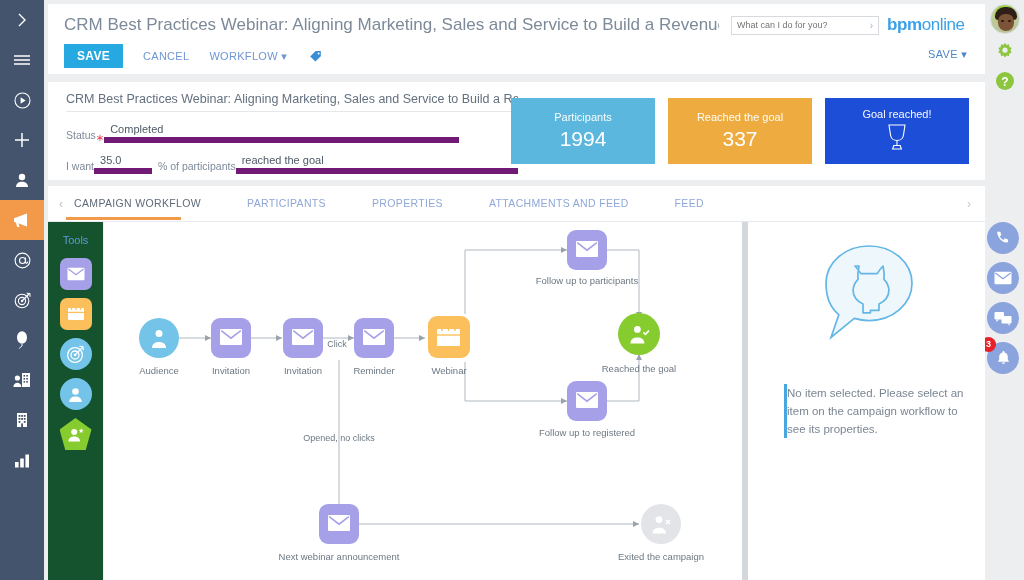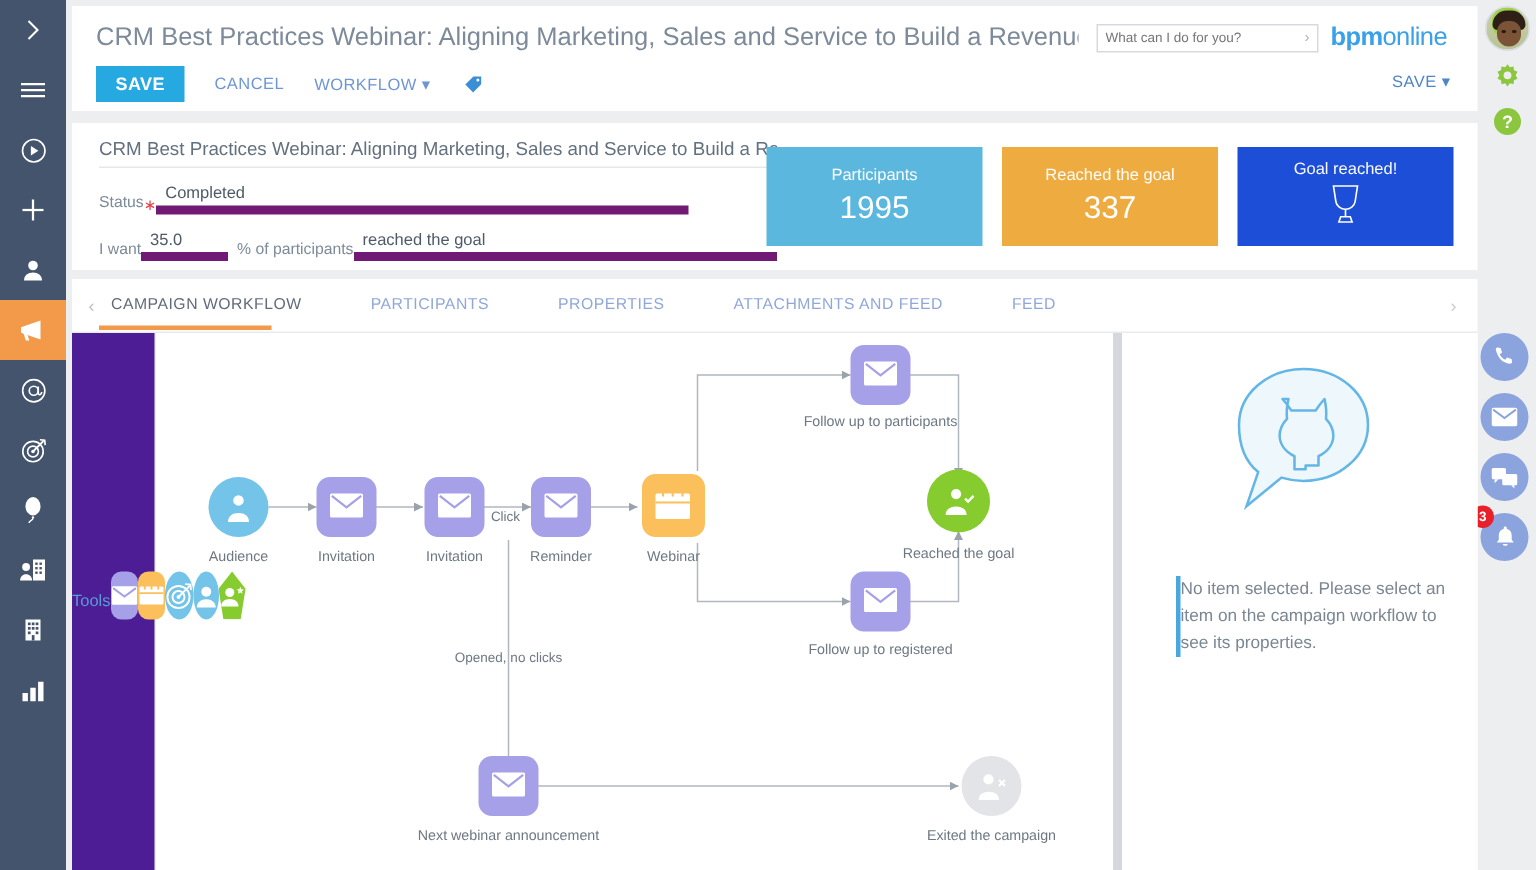--- a/index.html
+++ b/index.html
@@ -153,22 +153,22 @@
   }
   .tab-arrow-right { position: absolute; right: 14px; top: 11px; color: #c3cad1; font-size: 12px; cursor: pointer; }
 
   
   .workspace {
     position: absolute; left: 4px; top: 222px; width: 937px; height: 358px;
     background: #fff;
   }
   .tools-panel {
     position: absolute; left: 0; top: 0; width: 56px; height: 358px;
-    border-right: 1px solid #eceef0; background: #4c1d95;
-    display: flex; flex-direction: row; align-items: center;
+    border-right: 1px solid #eceef0; background: #14532d;
+    display: flex; flex-direction: column; align-items: center;
   }
   .tools-title { font-size: 11px; color: #5b9bd5; margin-top: 12px; margin-bottom: 12px; }
   .tool {
     width: 32px; height: 32px; margin-bottom: 8px; cursor: pointer;
     display: flex; align-items: center; justify-content: center; color: #fff;
   }
   .tool.sq { border-radius: 7px; }
   .tool.circ { border-radius: 50%; }
   .tool.pent { clip-path: polygon(50% 0%, 100% 36%, 82% 100%, 18% 100%, 0% 36%); border-radius: 4px; }
 
@@ -395,21 +395,21 @@
       <div class="field-row">
         <span class="fld-label">I want</span>
         <span class="fld-val underline-num">35.0</span>
         <span class="fld-label" style="margin-left:6px">% of participants</span>
         <span class="fld-val underline-goal">reached the goal</span>
       </div>
 
       <div class="kpis">
         <div class="kpi" style="background:#5bb7dd">
           <div class="k-label">Participants</div>
-          <div class="k-value">1995</div>
+          <div class="k-value">1994</div>
         </div>
         <div class="kpi" style="background:#eeac40">
           <div class="k-label">Reached the goal</div>
           <div class="k-value">337</div>
         </div>
         <div class="kpi" style="background:#1d4ed8">
           <div class="k-label">Goal reached!</div>
           <div class="k-icon">
             <svg width="26" height="28" viewBox="0 0 26 28" fill="none" stroke="#fff" stroke-width="1.1">
               <path d="M5 2h16l-1.6 10.5c-.5 3-3.3 5-6.4 5s-5.9-2-6.4-5z"></path>

